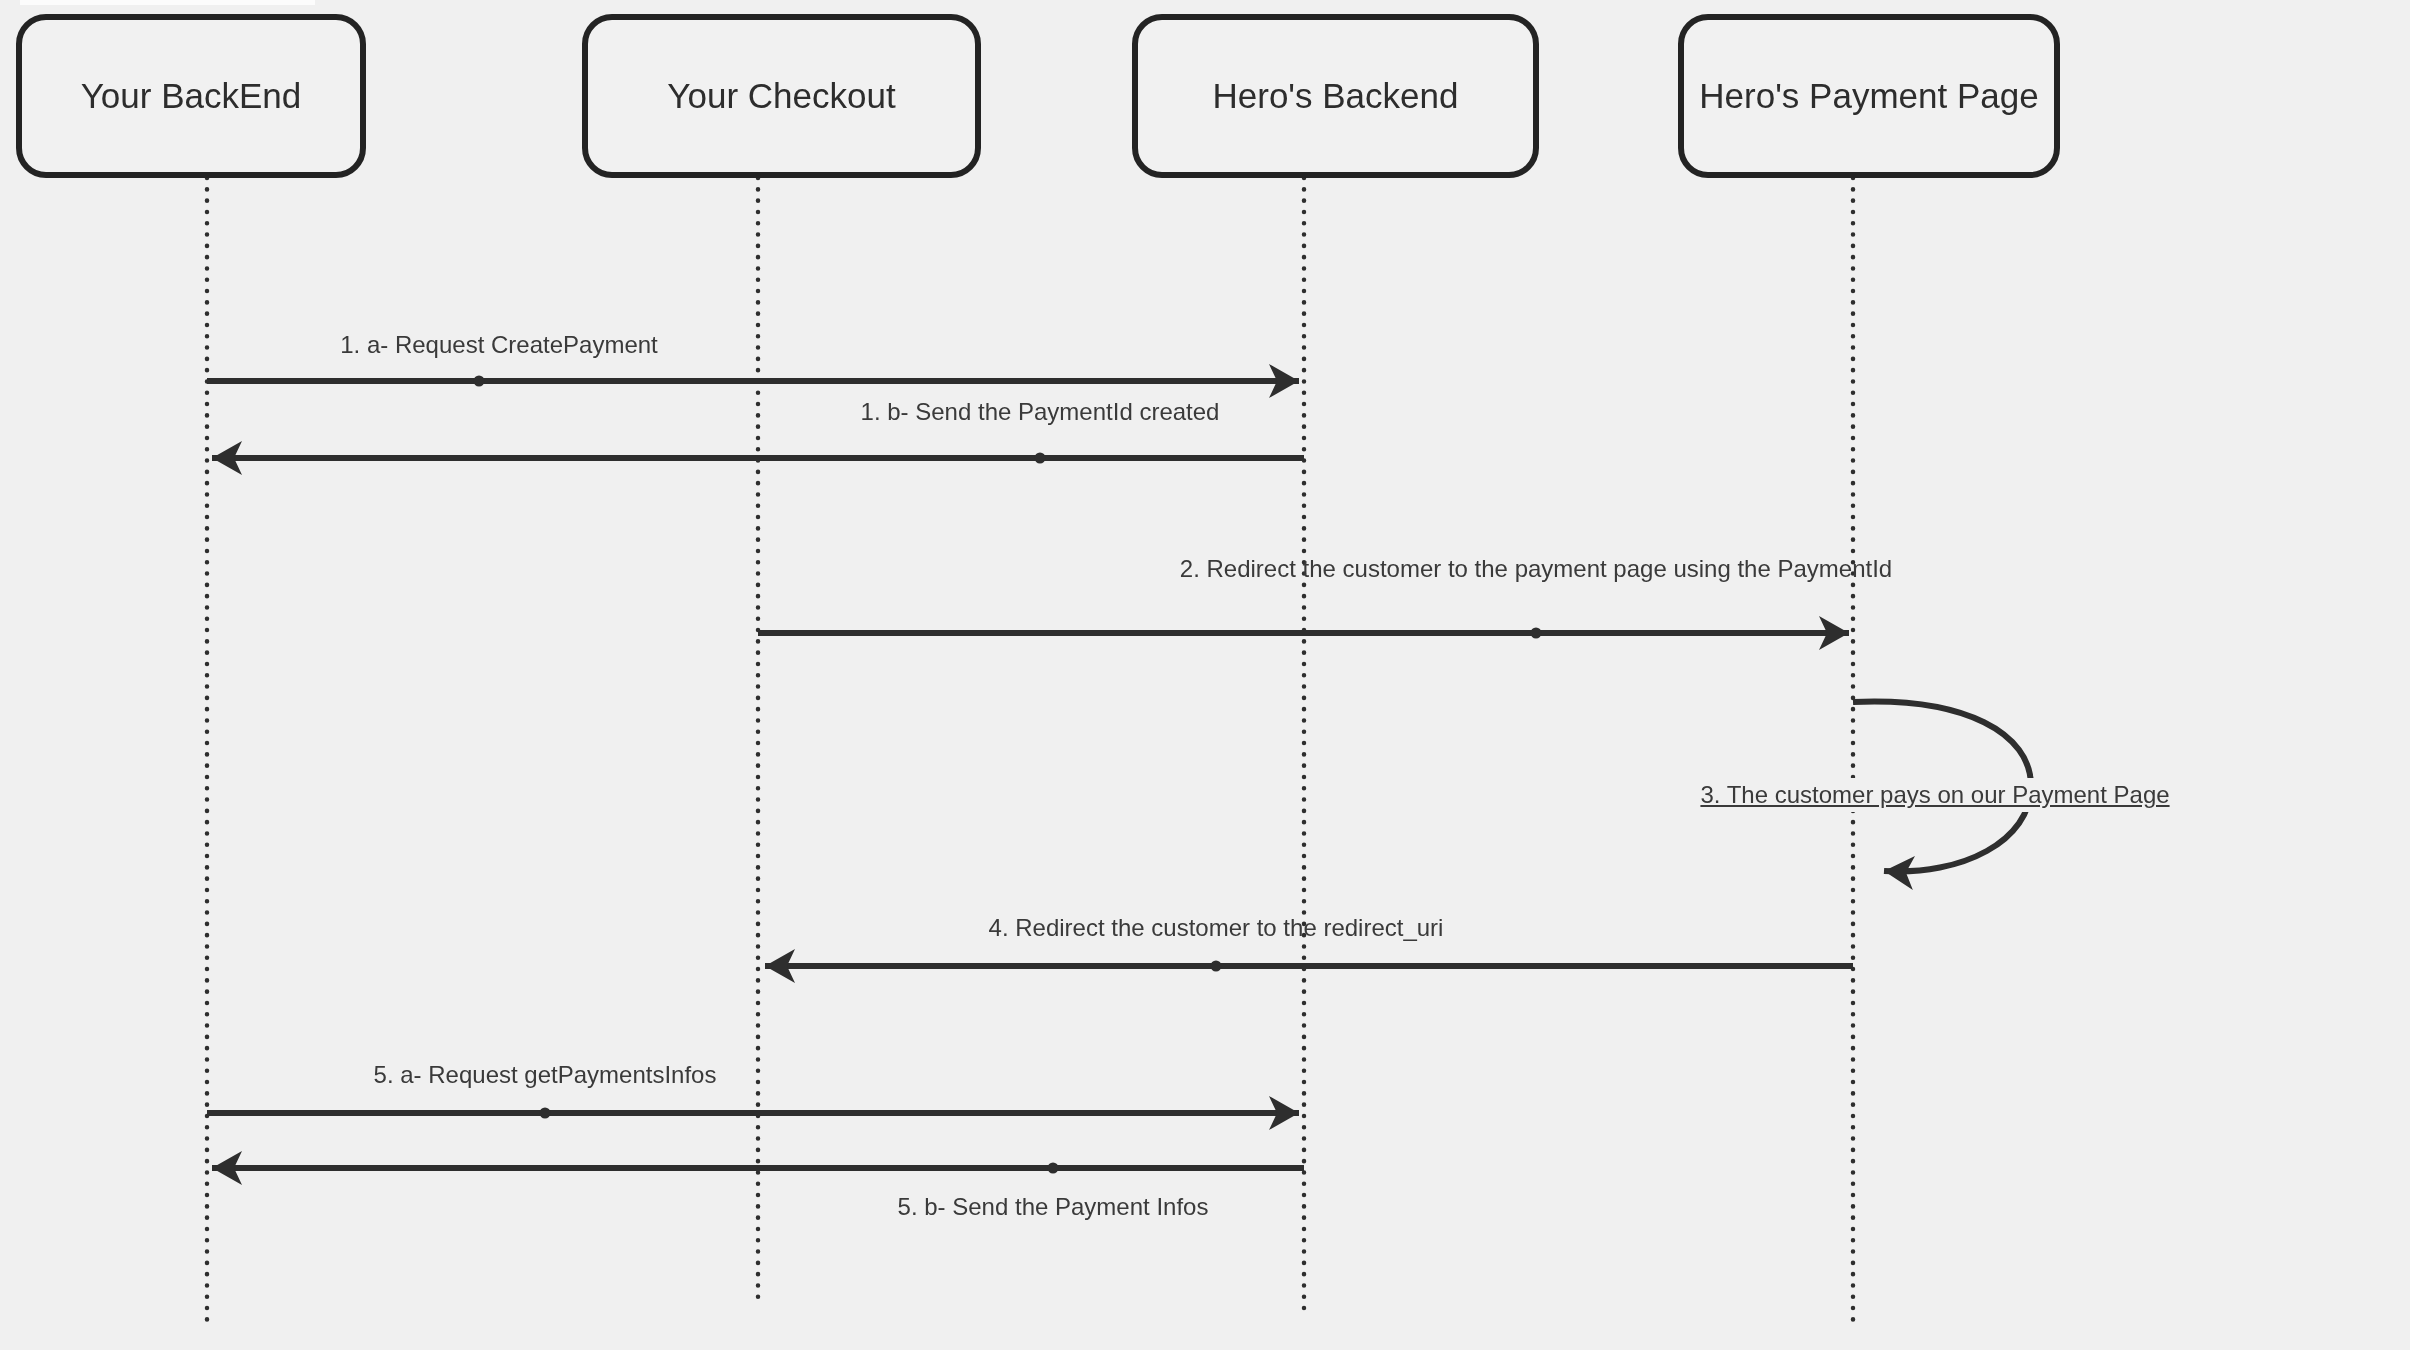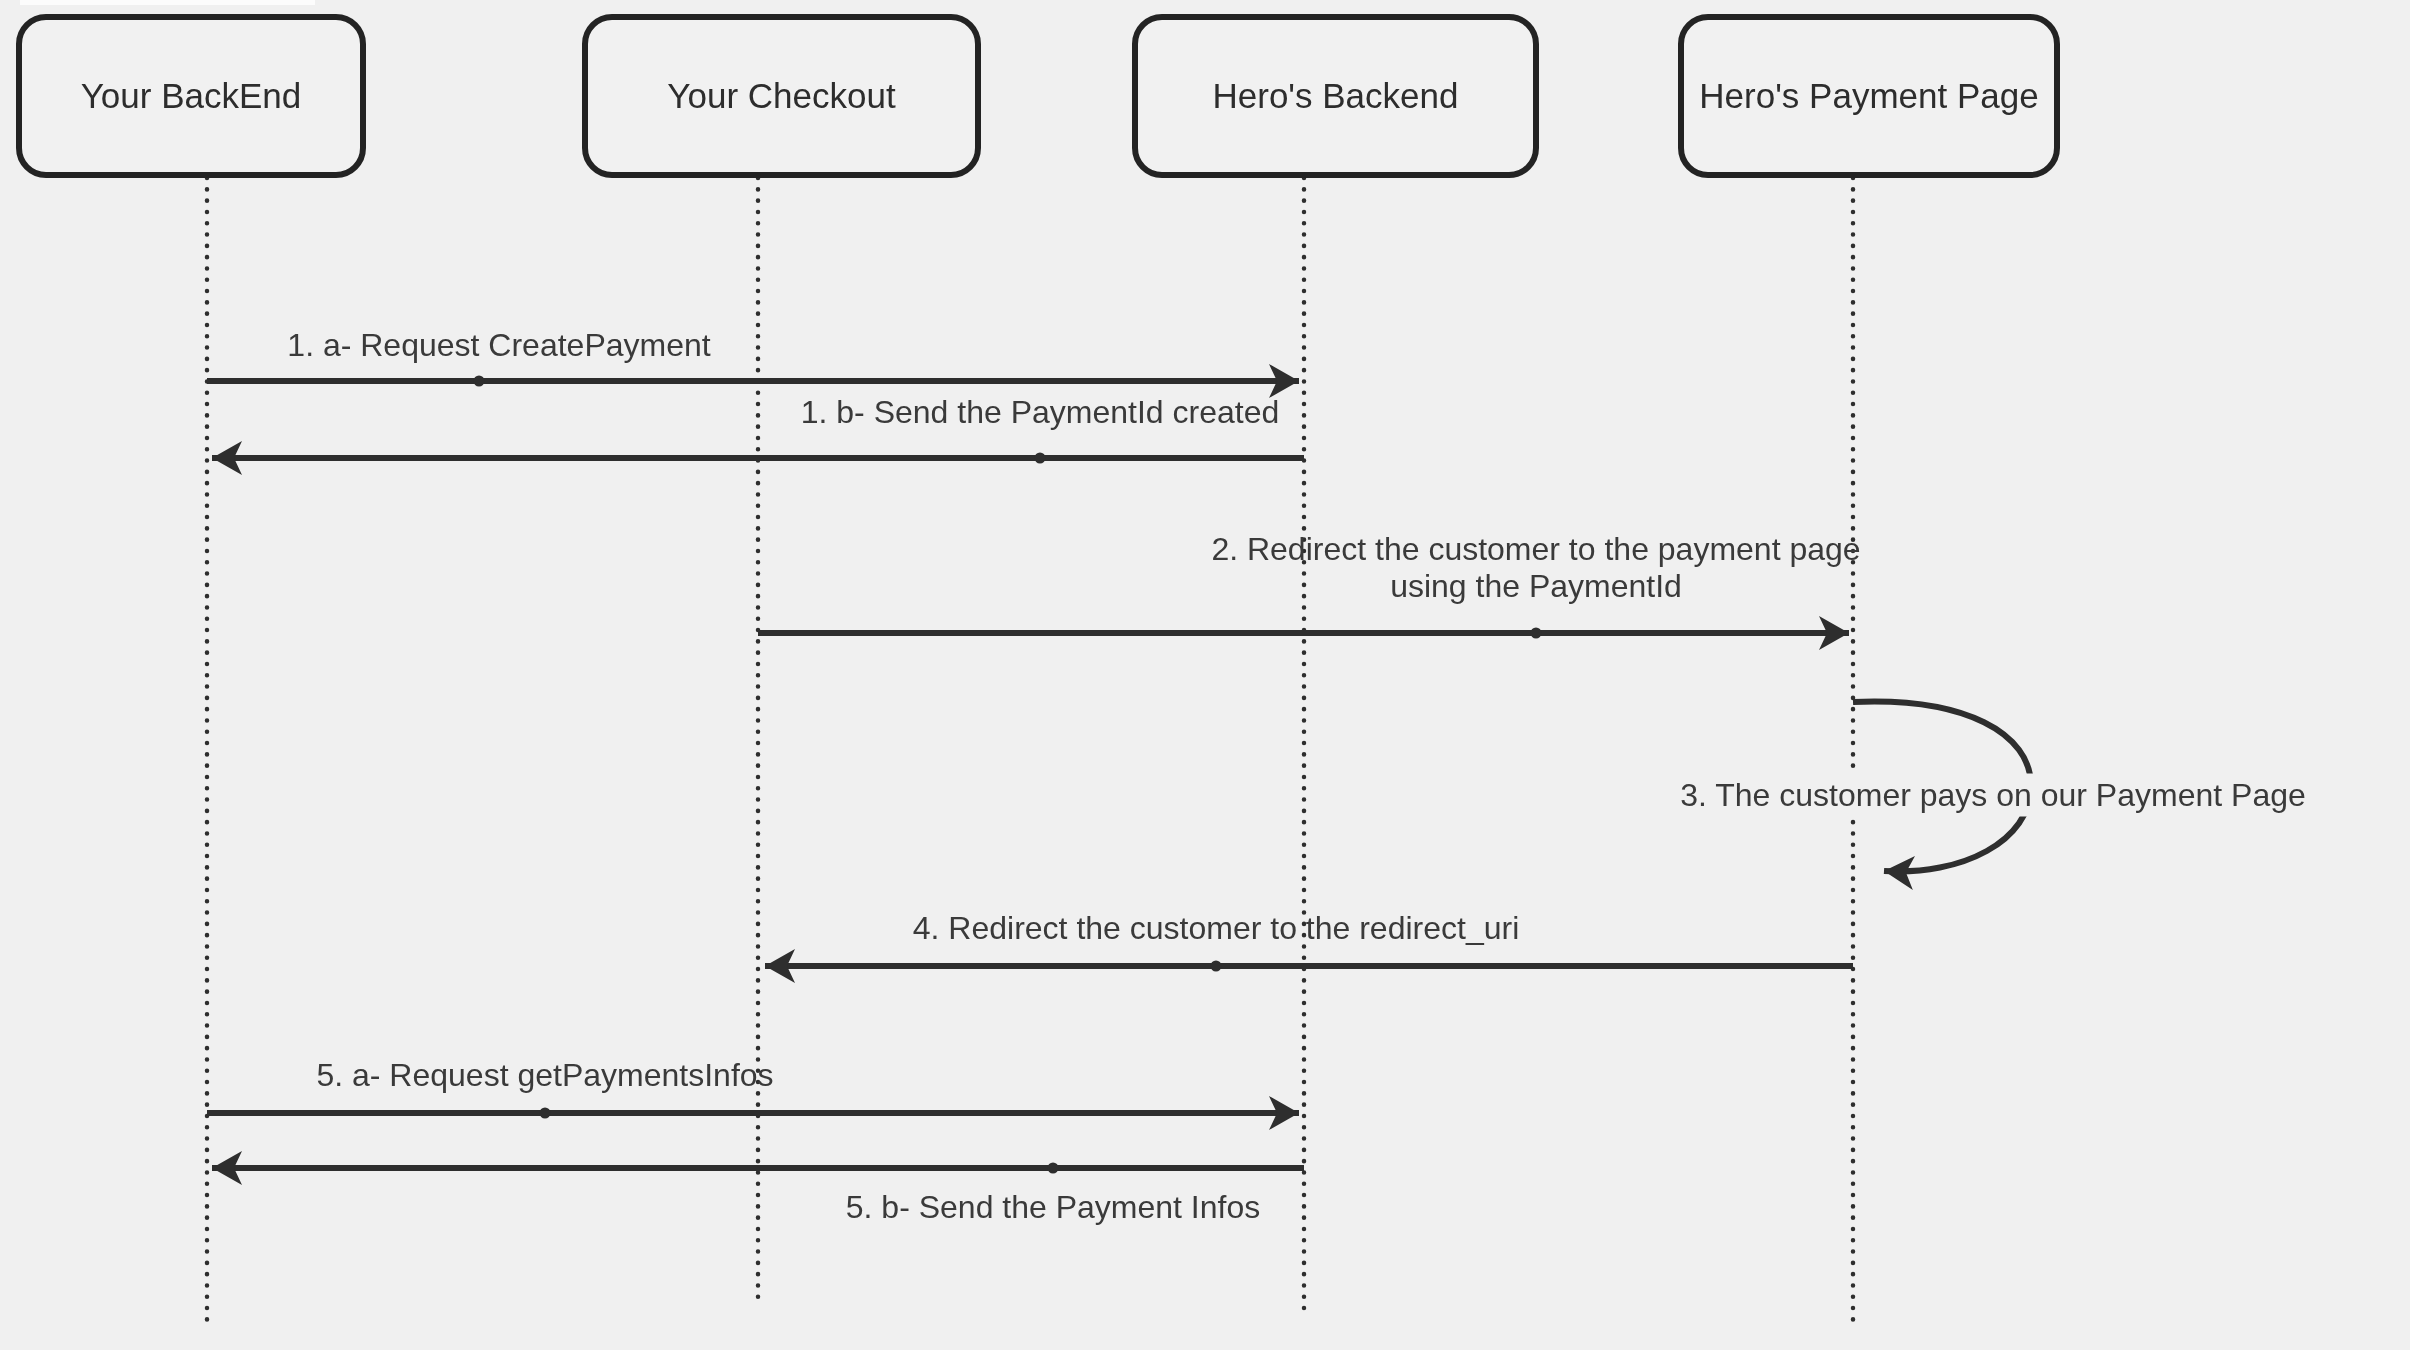--- a/index.html
+++ b/index.html
@@ -20,26 +20,26 @@
     border:6px solid var(--box-border);border-radius:30px;background:var(--box-fill);
     display:flex;align-items:center;justify-content:center;text-align:center;
     font-size:35px;line-height:1.3;color:var(--actor-text);padding:0 12px;
   }
   .actor-1{left:16px;width:350px;}
   .actor-2{left:582px;width:399px;align-items:center;}
   .actor-3{left:1132px;width:407px;}
   .actor-4{left:1678px;width:382px;}
   .msg-label{
     position:absolute;transform:translate(-50%,-50%);
-    font-size:32px;color:var(--msg-text);white-space:nowrap;text-align:center;
+    font-size:24px;color:var(--msg-text);white-space:nowrap;text-align:center;
   }
   .m1a{left:499px;top:345px;}
   .m1b{left:1040px;top:412px;}
   .m2{left:1536px;top:568px;white-space:normal;width:720px;line-height:37px;}
-  .m3{left:1993px;top:795px;background:var(--bg);padding:3px 6px;}
+  .m3{left:1935px;top:795px;background:var(--bg);padding:3px 6px;text-decoration:underline;}
   .m4{left:1216px;top:928px;}
   .m5a{left:545px;top:1075px;}
   .m5b{left:1053px;top:1207px;}
 </style>
 </head>
 <body>
 
 <div class="canvas">
 
   <div class="top-strip"></div>

